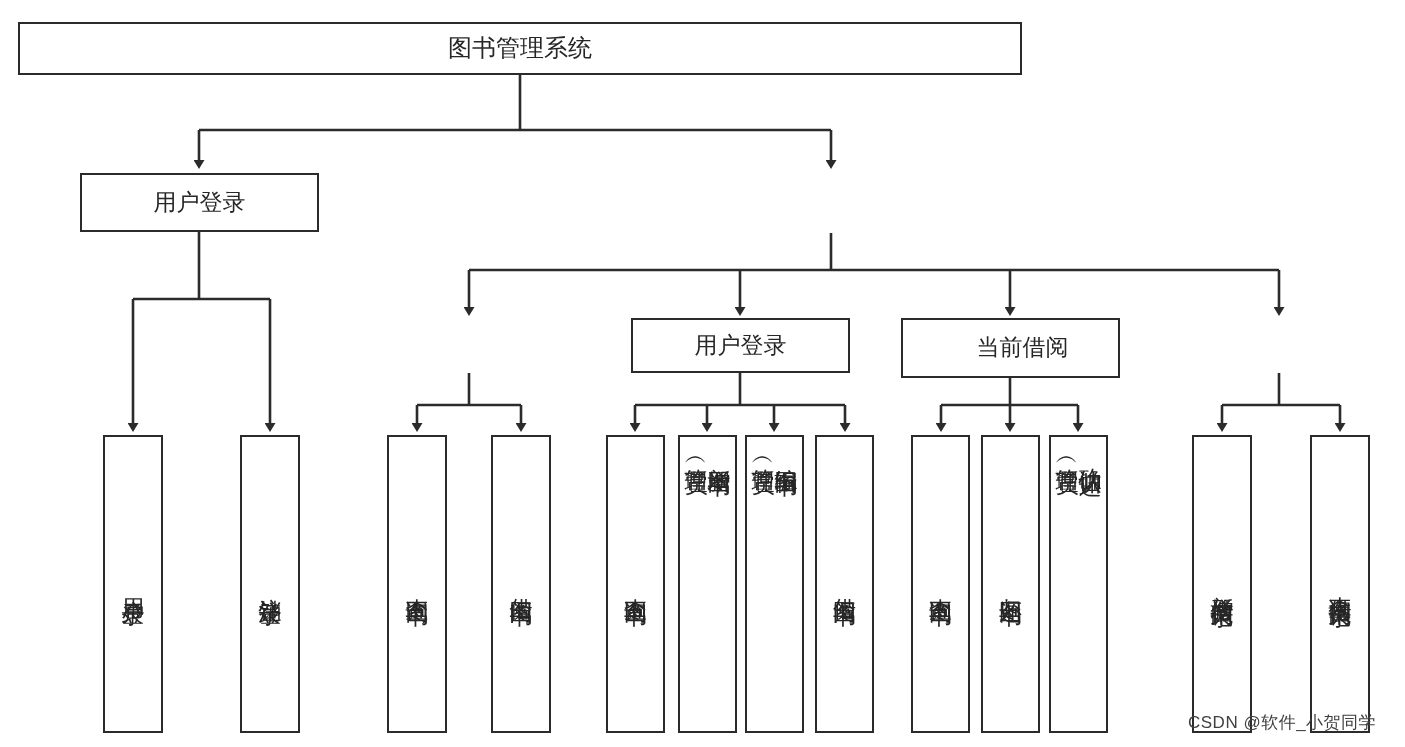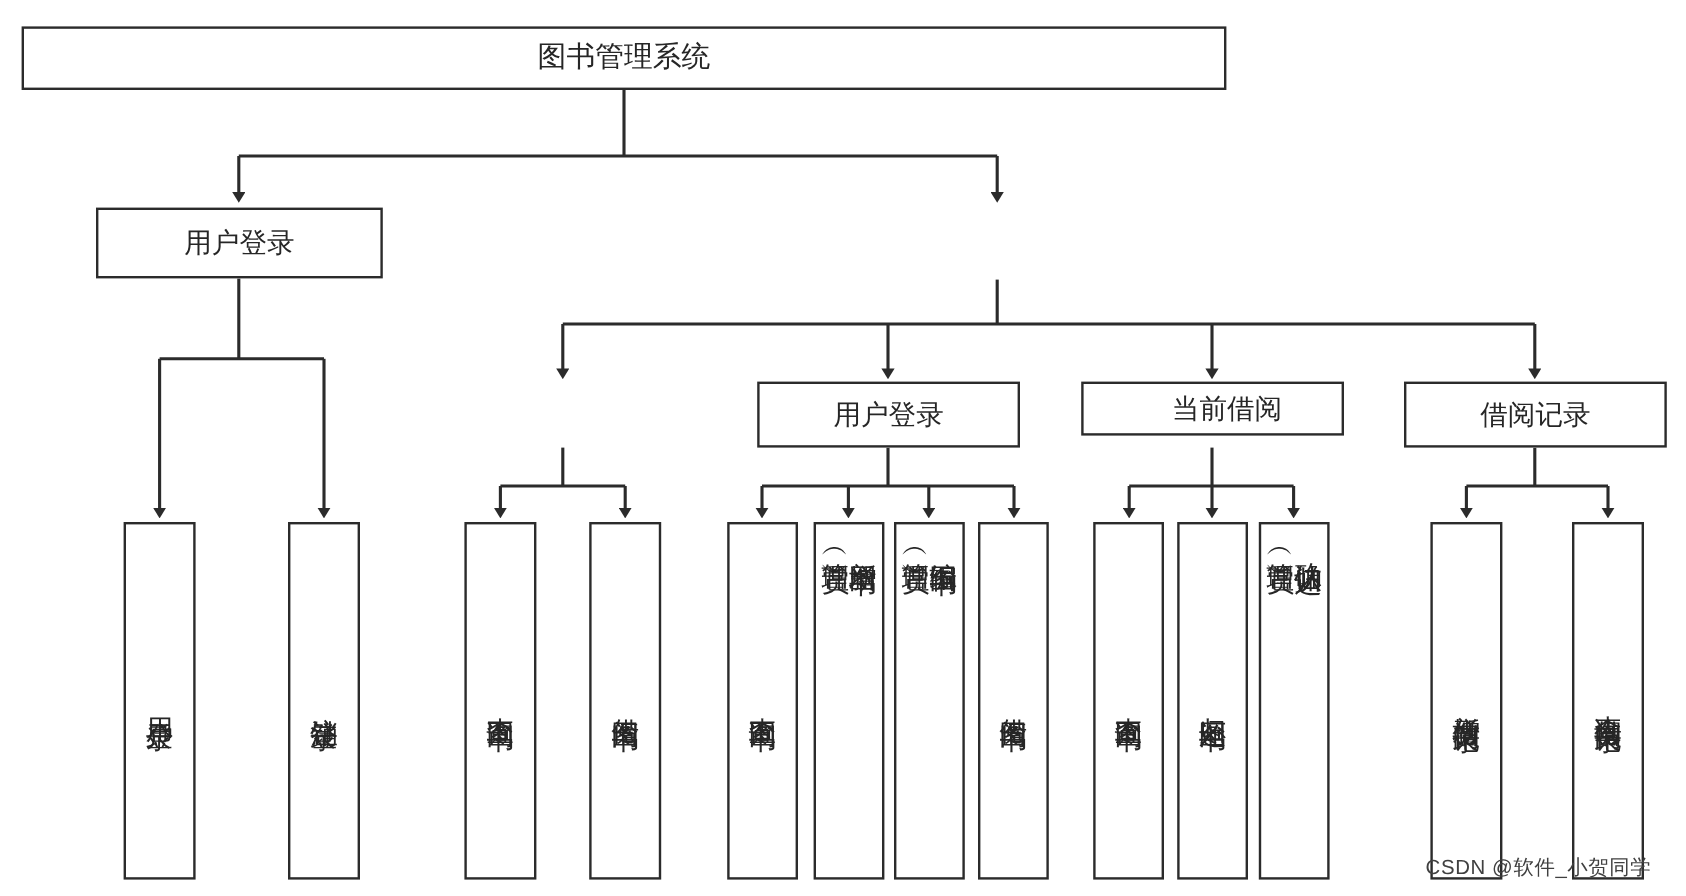--- a/index.html
+++ b/index.html
@@ -136,25 +136,22 @@
     <span class="label">图书管理系统</span>
   </div>
 
   <div class="node h" style="left:80px; top:173px; width:239px; height:59px;">
     <span class="label">用户登录</span>
   </div>
 
   <div class="node h" style="left:631px; top:318px; width:219px; height:55px;">
     <span class="label">用户登录</span>
   </div>
-  <div class="node h" style="left:901px; top:318px; width:219px; height:45px;padding-left:24px;">
+  <div class="node h" style="left:901px; top:318px; width:219px; height:60px;padding-left:24px;">
     <span class="label">当前借阅</span>
-  </div>
-  <div class="node h" style="left:1170px; top:318px; width:219px; height:55px;">
-    <span class="label">借阅记录</span>
   </div>
 
   <div class="node v center" style="left:103px; top:435px; width:60px; height:298px;">
     <span class="label">用户登录</span>
   </div>
   <div class="node v center" style="left:240px; top:435px; width:60px; height:298px;">
     <span class="label">注销登录</span>
   </div>
 
   <div class="node v center" style="left:387px; top:435px; width:60px; height:298px;">

